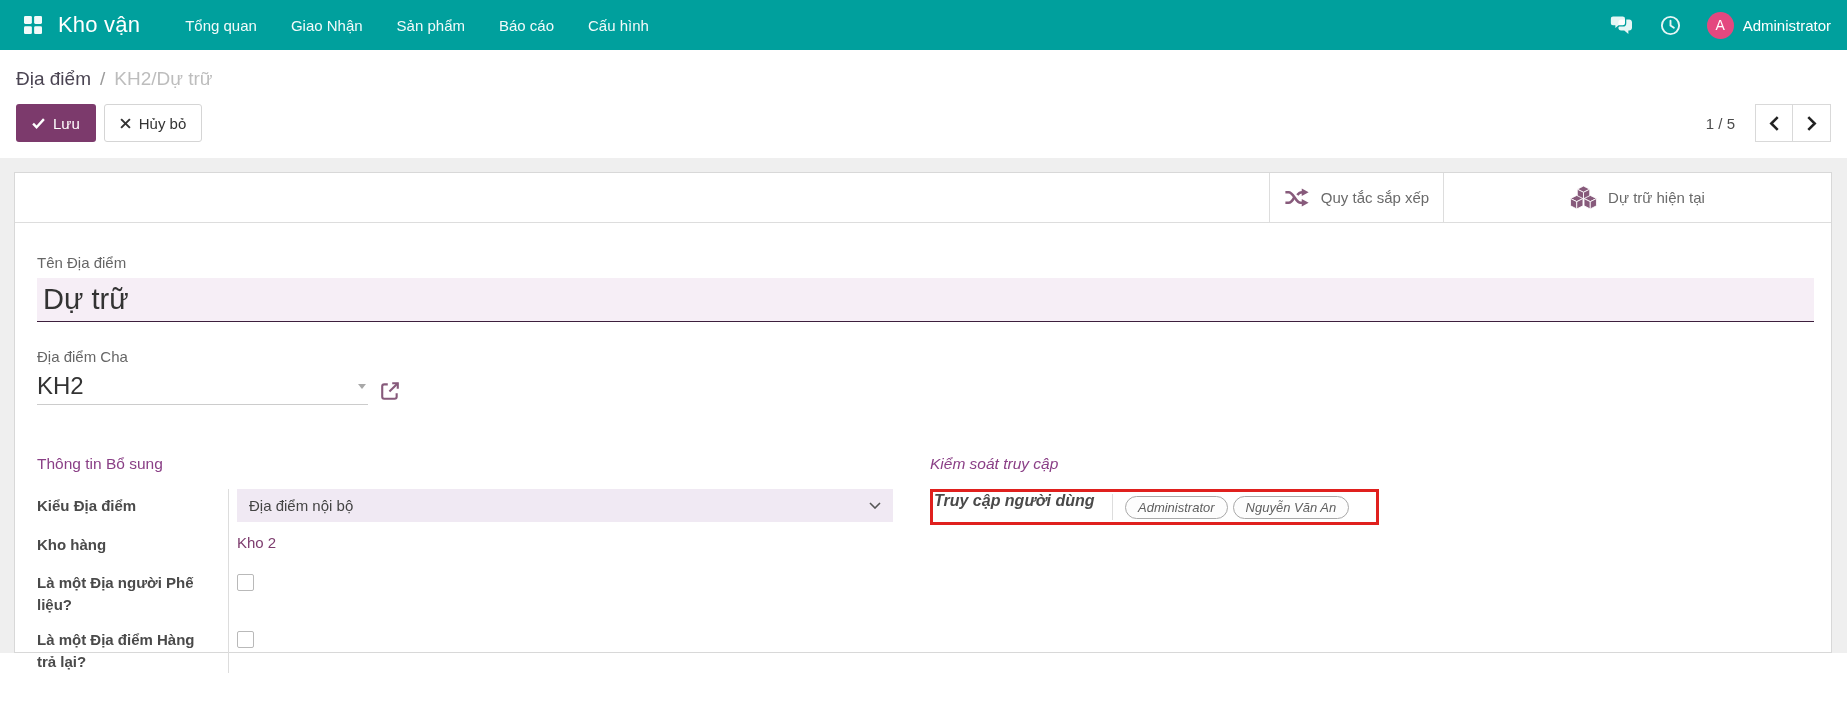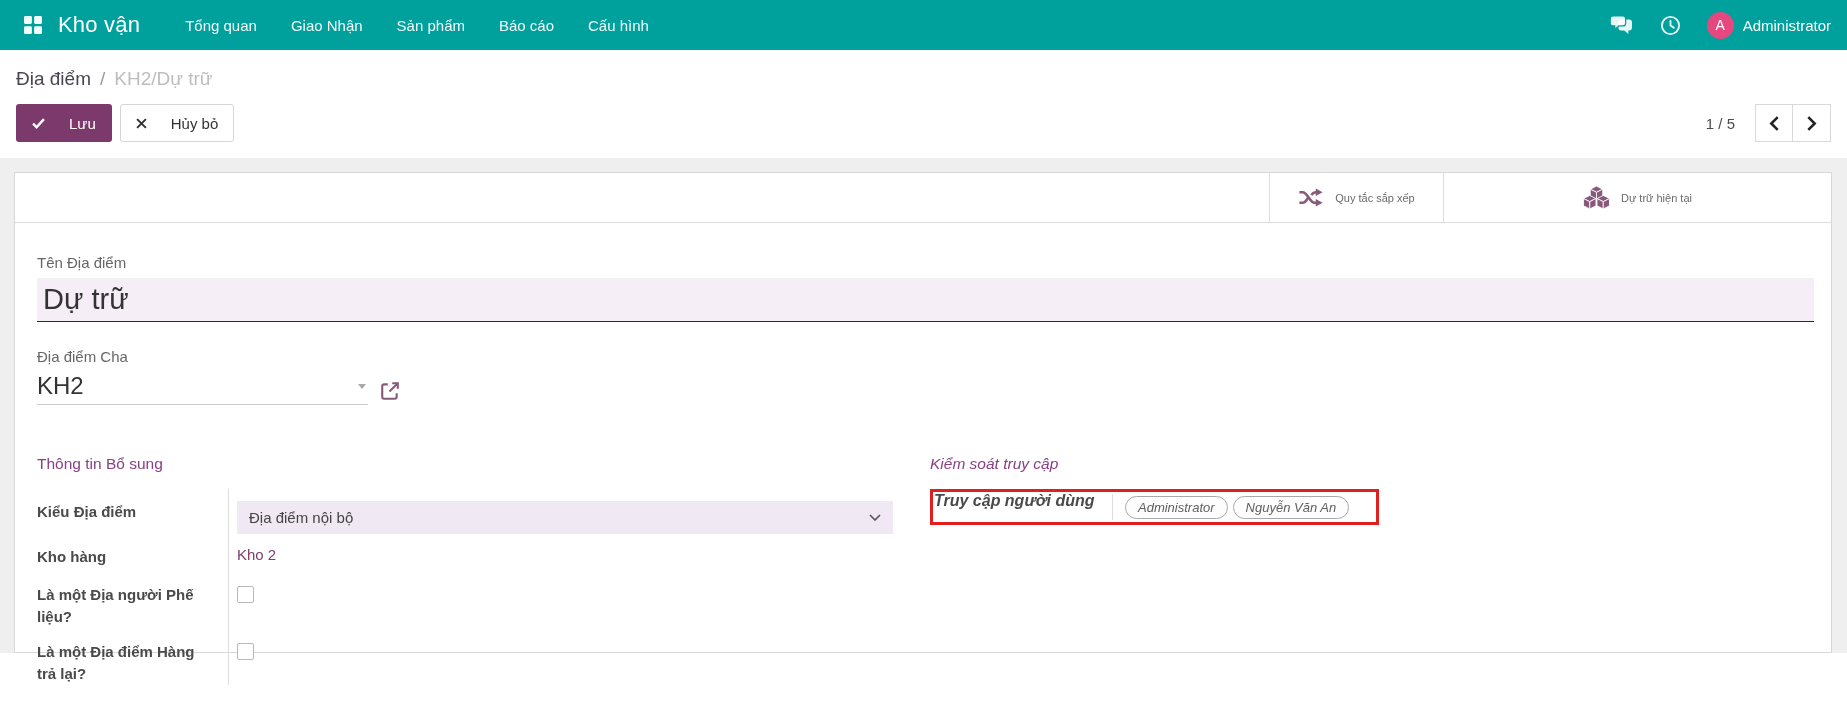--- a/index.html
+++ b/index.html
@@ -20,35 +20,35 @@
   .user-name { color:#fff; font-size:15px; }
 
   
   .control-panel { padding:14px 16px 16px 16px; background:#fff; }
   .breadcrumb { font-size:19px; height:30px; display:flex; align-items:center; gap:9px; }
   .bc-parent { color:#4a4452; font-weight:500; cursor:pointer; }
   .bc-sep { color:#9a9a9a; }
   .bc-current { color:#bdbdbd; }
   .cp-row { margin-top:10px; display:flex; align-items:center; }
   .btn { height:38px; font-size:15px; border-radius:3px; display:inline-flex; align-items:center;
-         gap:24px; padding:0 15px; cursor:pointer; border:1px solid transparent; }
+         gap:8px; padding:0 15px; cursor:pointer; border:1px solid transparent; }
   .btn-primary { background:#7c3a6c; color:#fff; }
   .btn-secondary { background:#fff; color:#333; border-color:#d5d5d5; margin-left:8px; }
   .pager { margin-left:auto; display:flex; align-items:center; }
   .pager-count { font-size:15px; color:#4c4c4c; margin-right:20px; }
   .pager-btn { width:38px; height:38px; background:#fff; border:1px solid #d9d9d9;
                display:flex; align-items:center; justify-content:center; cursor:pointer; }
   .pager-btn + .pager-btn { border-left:none; }
 
   
   .main { background:#efefef; height:495px; padding:14px 15px 0 14px; }
   .sheet { background:#fff; border:1px solid #d8d8d8; height:100%; position:relative; }
   .stat-row { height:50px; border-bottom:1px solid #ddd; display:flex; justify-content:flex-end; }
   .stat-btn { border-left:1px solid #ddd; display:flex; align-items:center; justify-content:center;
-              gap:11px; cursor:pointer; color:#6a6a6a; font-size:11px; background:#fff; }
+              gap:11px; cursor:pointer; color:#6a6a6a; font-size:15px; background:#fff; }
   .stat-btn.b1 { width:174px; }
   .stat-btn.b2 { width:388px; }
 
   .sheet-body { padding:31px 17px 20px 22px; }
   .field-label { font-size:15px; color:#666; margin-bottom:7px; }
   .name-input { display:block; width:100%; height:44px; background:#f6eef6; border:none;
                 border-bottom:1px solid #3d1f3d; font-size:29px; color:#333;
                 padding:0 6px; font-family:"Liberation Sans", sans-serif; outline:none; }
 
   .parent-block { margin-top:26px; }
@@ -66,21 +66,21 @@
   .section-title { color:#8a3f86; font-size:15.5px; font-weight:500; margin-bottom:16px; }
 
   .fields-wrap { position:relative; }
   .fields-wrap .v-sep { position:absolute; left:191px; top:0; bottom:0; width:1px; background:#ddd; }
   .f-row { display:flex; margin-bottom:12px; }
   .f-row:last-child { margin-bottom:0; }
   .f-label { width:191px; padding-right:20px; font-weight:700; font-size:15px; color:#4a4a4a; line-height:1.45; }
   .f-value { flex:1; padding-left:9px; }
   .row-center { align-items:center; }
   .o-select { height:33px; background:#f0e9f3; display:flex; align-items:center; padding:0 12px;
-              font-size:15px; color:#444; cursor:pointer;margin-top:12px; }
+              font-size:15px; color:#444; cursor:pointer; }
   .o-select span { flex:1; }
   .link { color:#7d3c6e; font-size:15px; cursor:pointer; }
   .checkbox { width:17px; height:17px; border:1px solid #b9b9b9; border-radius:2px; background:#fff;
               display:inline-block; cursor:pointer; margin-top:2px; }
   .cb-row { margin-bottom:14px; }
 
   .access-row { width:449px; border:3px solid #e0201e; height:36px; display:flex; 
                 padding-left:1px; }
   .access-label { width:178px; font-weight:700; font-size:16px; color:#4a4a4a; }
   .access-sep { width:1px; align-self:stretch; background:#ddd; margin:2px 0; }

